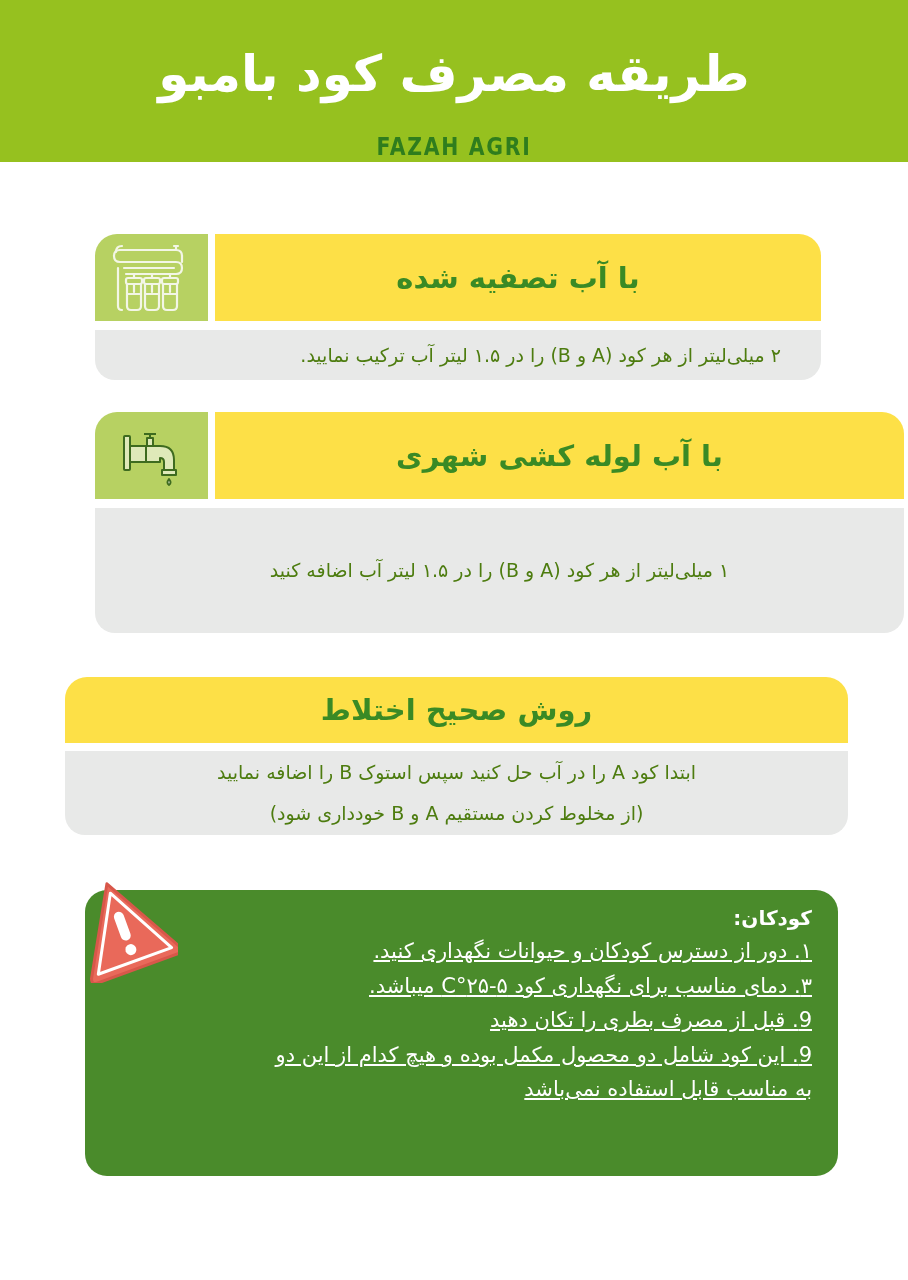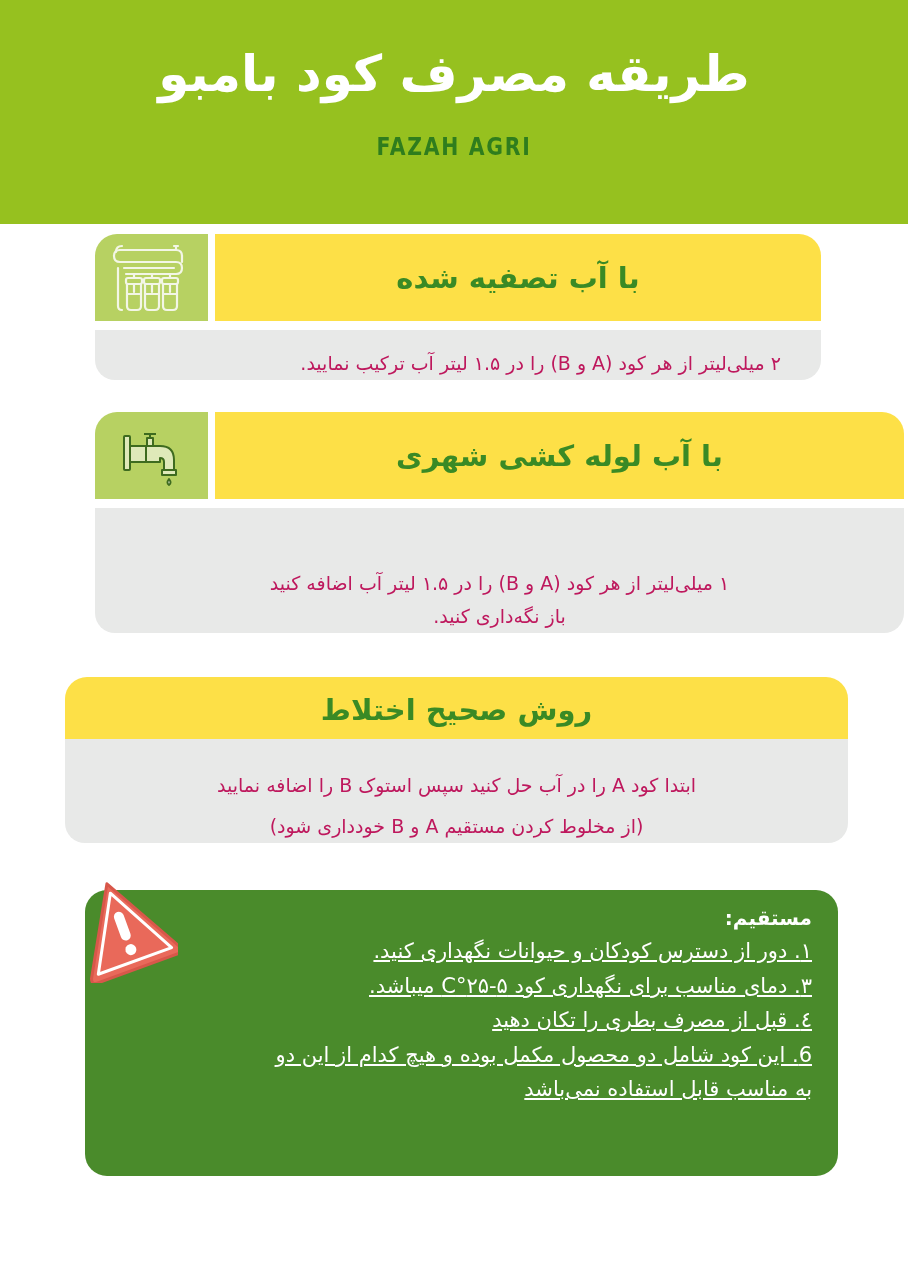--- a/index.html
+++ b/index.html
@@ -1,20 +1,20 @@
 <!DOCTYPE html>
 <html><head>
 <meta charset="utf-8">
 <style>
   * { box-sizing: border-box; margin: 0; padding: 0; }
   html, body { width: 908px; height: 1280px; background: #ffffff; overflow: hidden; }
   body { position: relative; font-family: "DejaVu Sans", sans-serif; }
 
   .top-banner {
-    position: absolute; left: 0; top: 0; width: 908px; height: 224px;
+    position: absolute; left: 0; top: 0; width: 908px; height: 162px;
     background: #96c11f;
   }
   .main-title {
     position: absolute; left: 0; right: 0; top: 36px;
     text-align: center; color: #ffffff;
     font-family: "DejaVu Sans", sans-serif; font-weight: bold; font-size: 50px;
     direction: rtl; line-height: 76px;
   }
   .brand {
     position: absolute; left: 0; right: 0; top: 131px;
@@ -35,40 +35,40 @@
   .head-divider { background: #ffffff; }
   .title-cell {
     flex: 1; background: #fde047; border-top-right-radius: 22px;
     display: flex; align-items: center; justify-content: center;
     color: #3a8a25; font-weight: bold; font-size: 29px; direction: rtl;
   }
   .title-cell.full { border-top-left-radius: 22px; }
   .card-body {
     position: absolute; left: 0; right: 0;
     background: #e8e9e8; border-bottom-left-radius: 20px; border-bottom-right-radius: 20px;
-    color: #be185d; direction: rtl; text-align: center;
+    color: #4d7c0f; direction: rtl; text-align: center;
     font-size: 19px; line-height: 33px;
-    display: flex; flex-direction: column; justify-content: flex-end;
+    display: flex; flex-direction: column; justify-content: center;
   }
 
   #card1 { left: 95px; top: 234px; width: 726px; height: 146px; }
   #card1 .card-head { height: 87px; }
   #card1 .icon-cell { width: 113px; }
   #card1 .head-divider { width: 7px; }
   #card1 .card-body { top: 96px; height: 50px; text-align: right; padding-right: 40px; }
 
   #card2 { left: 95px; top: 412px; width: 809px; height: 221px; }
   #card2 .card-head { height: 87px; }
   #card2 .icon-cell { width: 113px; }
   #card2 .head-divider { width: 7px; }
   #card2 .card-body { top: 96px; height: 125px; }
 
   #card3 { left: 65px; top: 677px; width: 783px; height: 179px; }
   #card3 .card-head { height: 66px; border-radius: 28px; }
-  #card3 .card-body { top: 62px; height: 104px; gap: 8px; }
+  #card3 .card-body { top: 74px; height: 84px; gap: 8px; }
 
   .warn-box {
     position: absolute; left: 85px; top: 890px; width: 753px; height: 286px;
     background: #4a8b2b; border-radius: 22px;
     color: #ffffff; direction: rtl; text-align: right;
     padding: 12px 26px 0 30px;
   }
   .warn-title { font-weight: bold; font-size: 20px; line-height: 32px; }
   .warn-list { list-style: none; }
   .warn-item { font-size: 21px; line-height: 34.5px; text-decoration: underline; }
@@ -122,41 +122,40 @@
         <path d="M30 20 L30 12 M24 8 L36 8 M30 8 L30 12"></path>
         <rect x="27" y="12" width="6" height="8" fill="#dfe9b9"></rect>
         <path d="M49 53 Q46 57 49 59 Q52 57 49 53 Z" fill="#ffffff"></path>
       </svg>
     </div>
     <div class="head-divider"></div>
     <div class="title-cell">با آب لوله کشی شهری</div>
   </div>
   <div class="card-body">
     <div>۱ میلی‌لیتر از هر کود (A و B) را در ۱.۵ لیتر آب اضافه کنید</div>
-    <div>باز نگه‌داری کنید.</div>
   </div>
 </div>
 
 <div class="card" id="card3">
   <div class="card-head">
     <div class="title-cell full">روش صحیح اختلاط</div>
   </div>
   <div class="card-body">
     <div>ابتدا کود A را در آب حل کنید سپس استوک B را اضافه نمایید</div>
     <div>(از مخلوط کردن مستقیم A و B خودداری شود)</div>
   </div>
 </div>
 
 <div class="warn-box">
-  <div class="warn-title">مستقیم:</div>
+  <div class="warn-title">کودکان:</div>
   <ul class="warn-list">
     <li class="warn-item">۱. دور از دسترس کودکان و حیوانات نگهداری کنید.</li>
     <li class="warn-item">۳. دمای مناسب برای نگهداری کود ۵-۲۵°C میباشد.</li>
-    <li class="warn-item">٤. قبل از مصرف بطری را تکان دهید</li>
-    <li class="warn-item">6. این کود شامل دو محصول مکمل بوده و هیچ کدام از این دو</li>
+    <li class="warn-item">9. قبل از مصرف بطری را تکان دهید</li>
+    <li class="warn-item">9. این کود شامل دو محصول مکمل بوده و هیچ کدام از این دو</li>
     <li class="warn-item">به مناسب قابل استفاده نمی‌باشد</li>
   </ul>
 </div>
 
 <div class="warn-icon">
   <svg width="110" height="110" viewBox="0 0 110 110">
     <g transform="rotate(-20 55 55)">
       <path d="M55 8 L102 92 Q104 98 98 98 L12 98 Q6 98 8 92 Z" fill="#e9695a" stroke="#d8574a" stroke-width="3" stroke-linejoin="round"></path>
       <path d="M55 18 L94 90 L16 90 Z" fill="none" stroke="#ffffff" stroke-width="3" stroke-linejoin="round"></path>
       <rect x="50" y="38" width="10" height="30" rx="5" fill="#ffffff"></rect>

